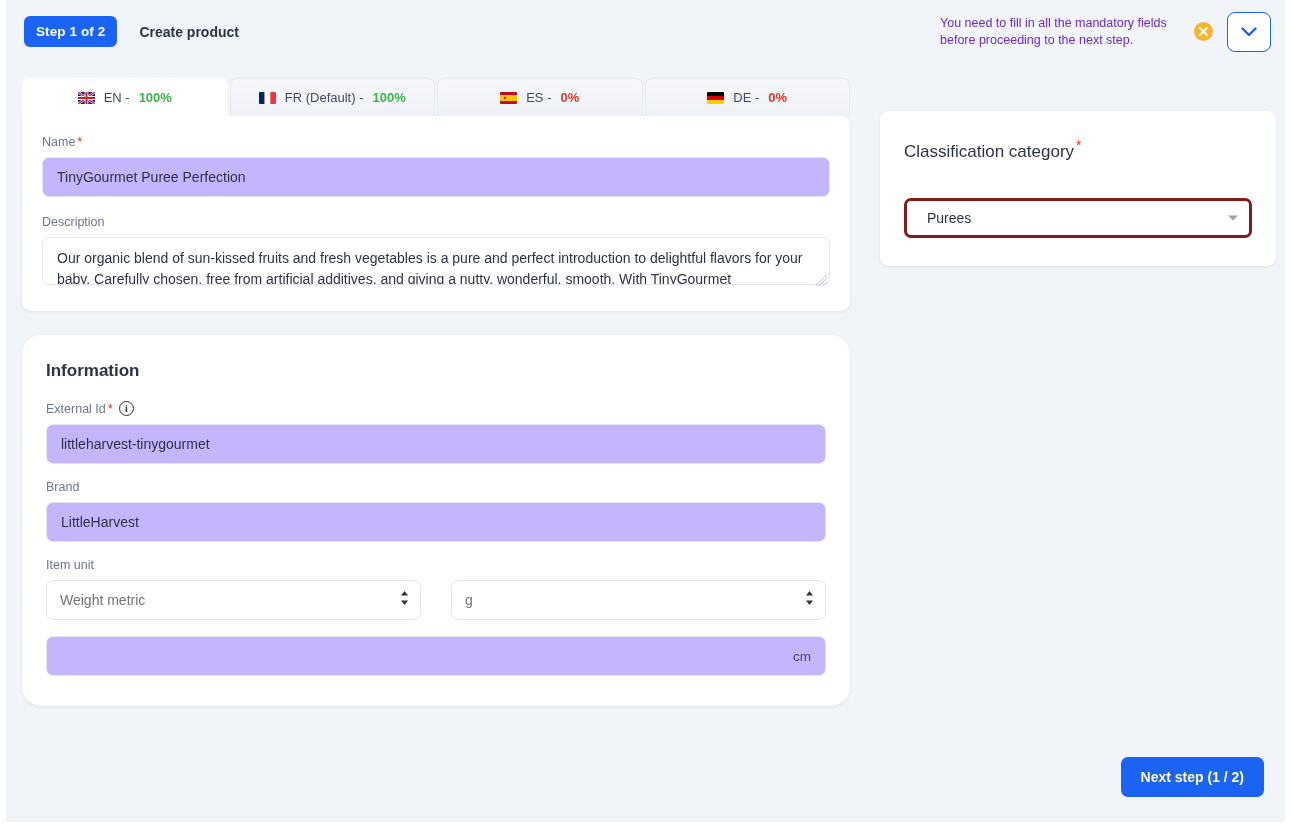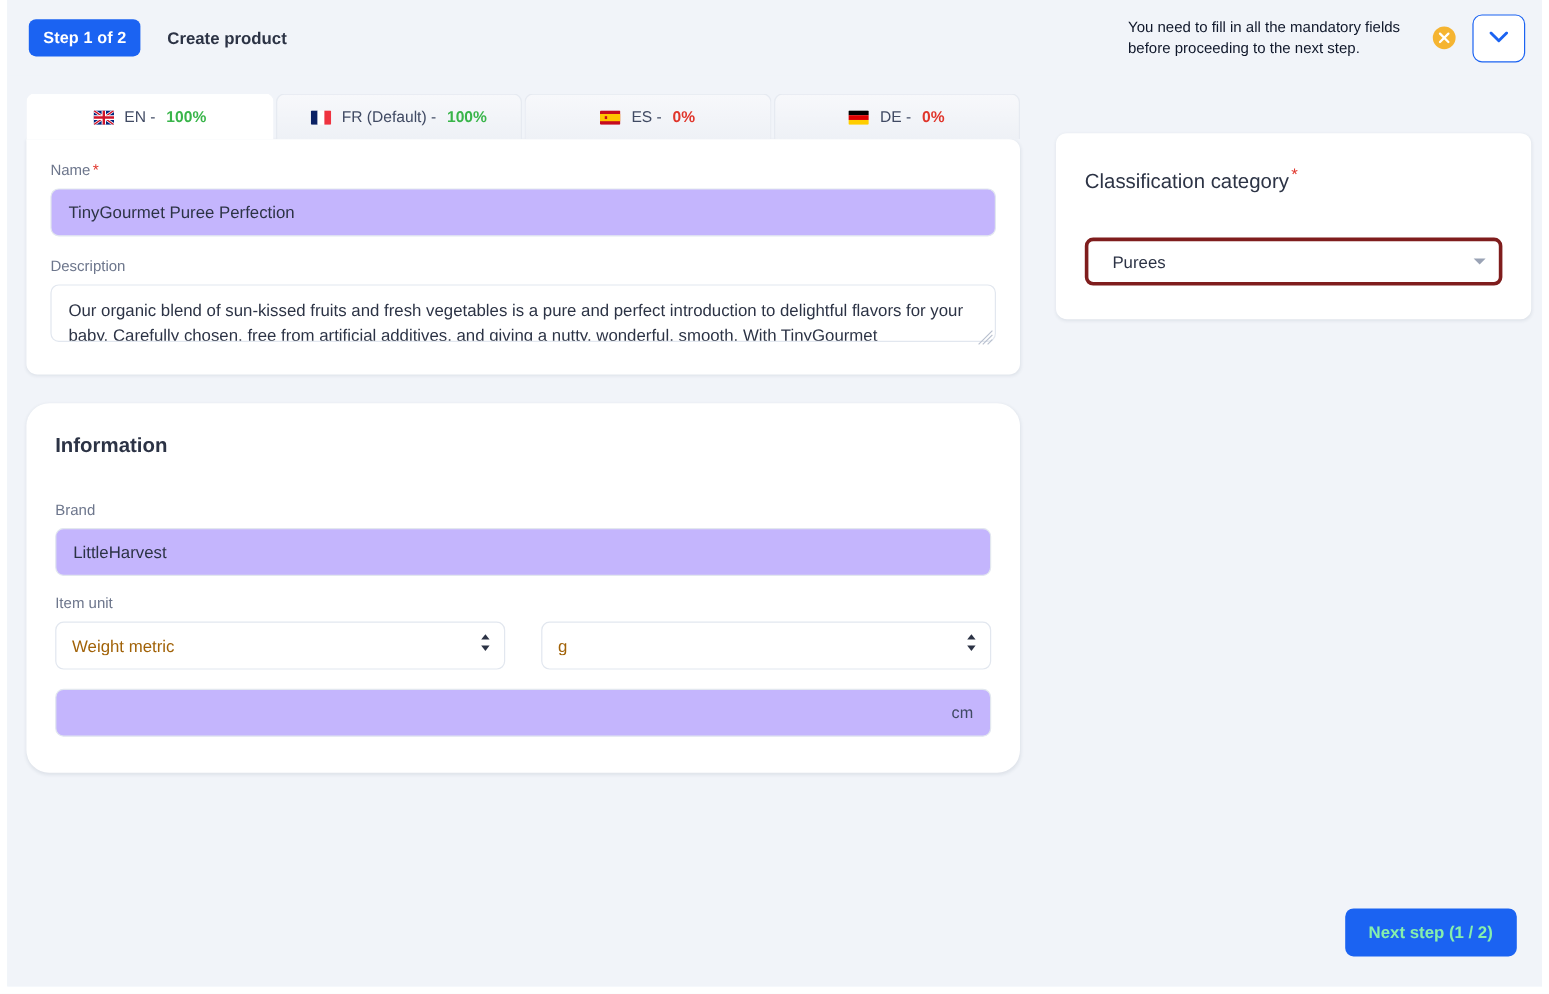--- a/index.html
+++ b/index.html
@@ -36,21 +36,21 @@
     letter-spacing: .1px; white-space: nowrap;
   }
   .header-title {
     margin-left: 22px;
     font-size: 14px; font-weight: 700; color: #2c3345;
   }
   .header-right {
     margin-left: auto; display: flex; align-items: center; gap: 14px;
   }
   .warn-text {
-    font-size: 12.5px; line-height: 1.35; color: #0f172a;
+    font-size: 12.5px; line-height: 1.35; color: #6d28d9;
     text-align: left; max-width: 240px;
   }
   .warn-badge {
     width: 19px; height: 19px; border-radius: 50%;
     background: #f5b431; position: relative; flex: none;
   }
   .warn-badge svg { position: absolute; left: 4px; top: 4px; }
   .chev-btn {
     width: 44px; height: 40px; border-radius: 8px;
     border: 1.5px solid #1b63f2; background: #fff;
@@ -137,21 +137,21 @@
   .gap { height: 18px; }
   .gap-sm { height: 16px; }
 
   
   .sel-row { display: flex; gap: 30px; }
   .sel-wrap { position: relative; flex: 1; }
   .sel {
     width: 100%; height: 40px;
     border: 1px solid #e2e7ef; border-radius: 7px;
     background: #fff; padding: 0 30px 0 13px;
-    font-size: 14px; color: #a16207;
+    font-size: 14px; color: #737373;
     font-family: "Liberation Sans", sans-serif;
     appearance: none; -webkit-appearance: none; outline: none; cursor: pointer;
   }
   .sel-arrows {
     position: absolute; right: 12px; top: 50%; transform: translateY(-50%);
     pointer-events: none;
   }
   
   .suffix-wrap { position: relative; }
   .suffix {
@@ -176,21 +176,21 @@
   .cat-caret {
     position: absolute; right: 11px; top: 50%; transform: translateY(-50%);
     width: 0; height: 0;
     border-left: 5px solid transparent; border-right: 5px solid transparent;
     border-top: 5px solid #9aa3b5;
   }
 
   
   .next-btn {
     position: absolute; right: 21px; bottom: 25px;
-    background: #1b63f2; color: #86efac; border: none;
+    background: #1b63f2; color: #fef9c3; border: none;
     height: 40px; padding: 0 20px; border-radius: 7px;
     font-size: 14px; font-weight: 700;
     font-family: "Liberation Sans", sans-serif; cursor: pointer;
   }
 </style>
 </head>
 <body>
 
 <div class="app">
   <div class="surface">
@@ -282,20 +282,29 @@
               <svg class="ta-grip" viewBox="0 0 13 13" aria-hidden="true">
                 <path d="M12 4 L4 12 M12 8 L8 12 M12 0.5 L0.5 12" stroke="#b9c0cf" stroke-width="1" fill="none"></path>
               </svg>
             </div>
           </div>
         </div>
 
         <div class="card card-info">
           <div class="section-title">Information</div>
 
+          <div class="field">
+            <div class="label-row">
+              <label class="label">
+                <span>External Id</span><span class="req">*</span>
+              </label>
+              <span class="info-icon">i</span>
+            </div>
+            <input class="input" type="text" value="littleharvest-tinygourmet" style="">
+          </div>
 
           <div class="gap-sm"></div>
 
           <div class="field">
             <label class="label">Brand</label>
             <input class="input" type="text" value="LittleHarvest" style="">
           </div>
 
           <div class="gap-sm"></div>
 

